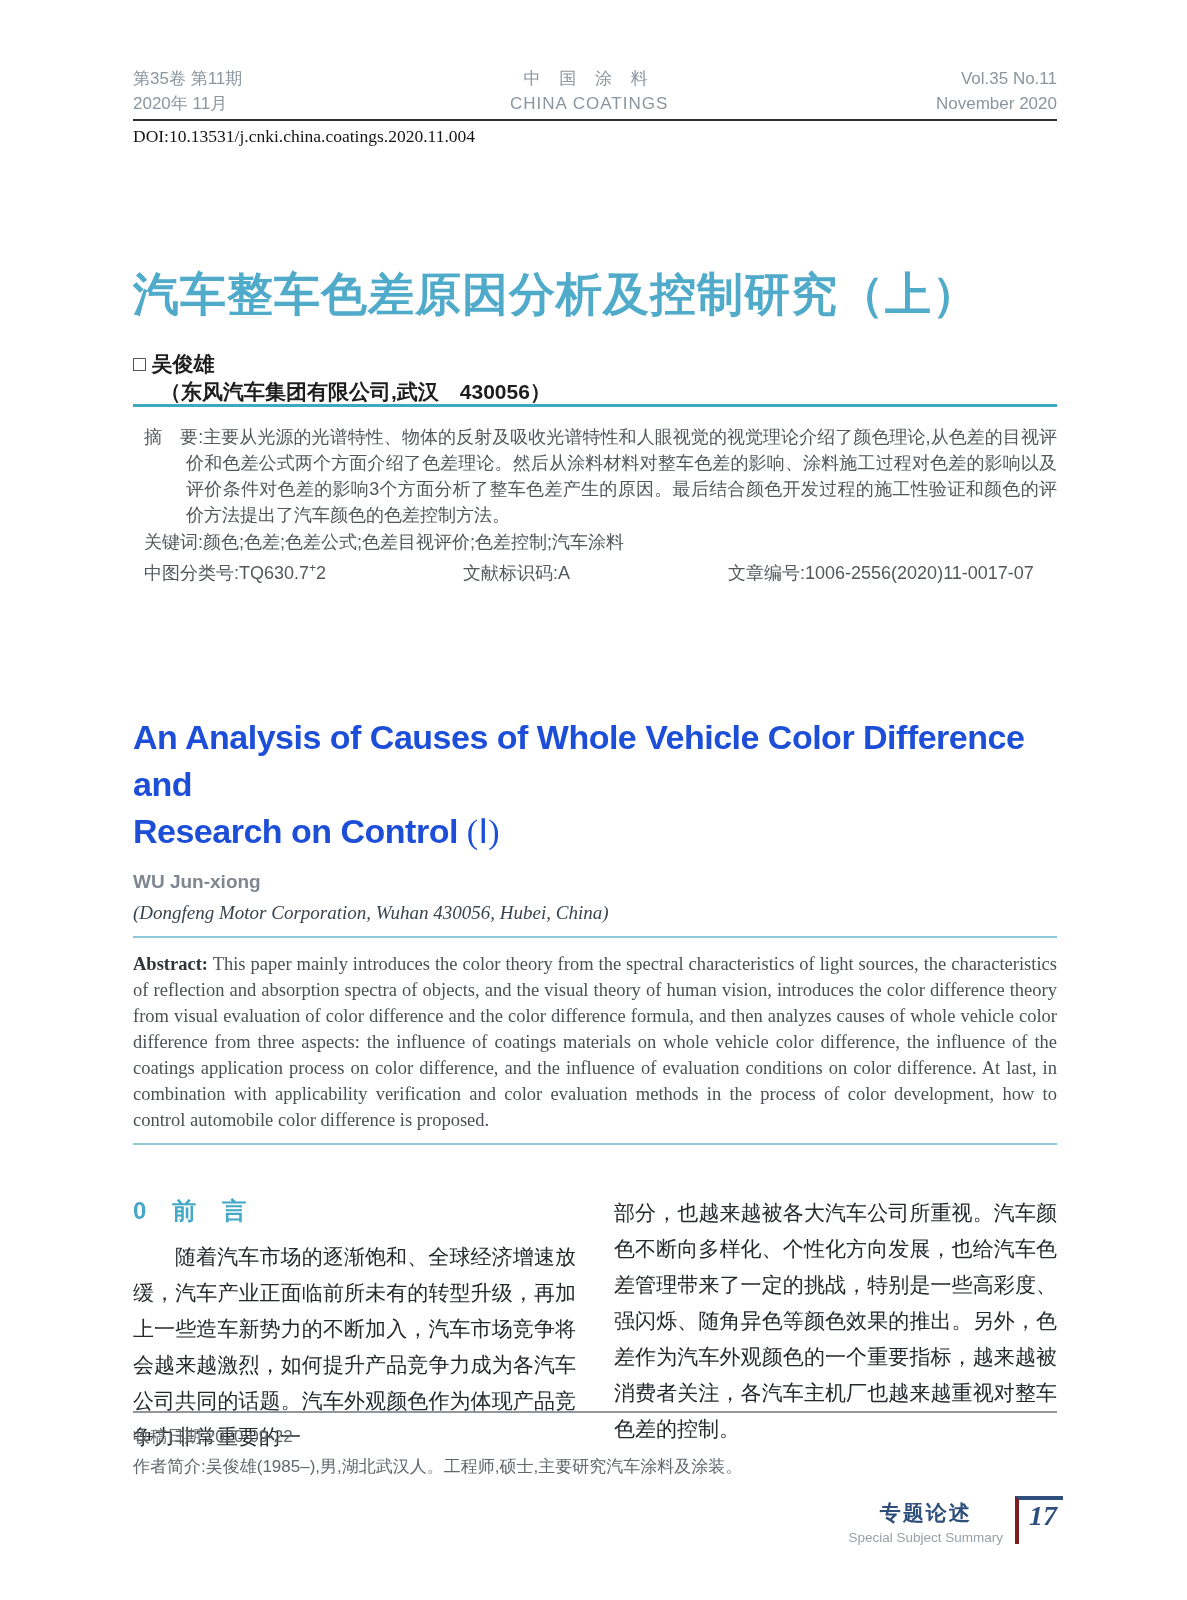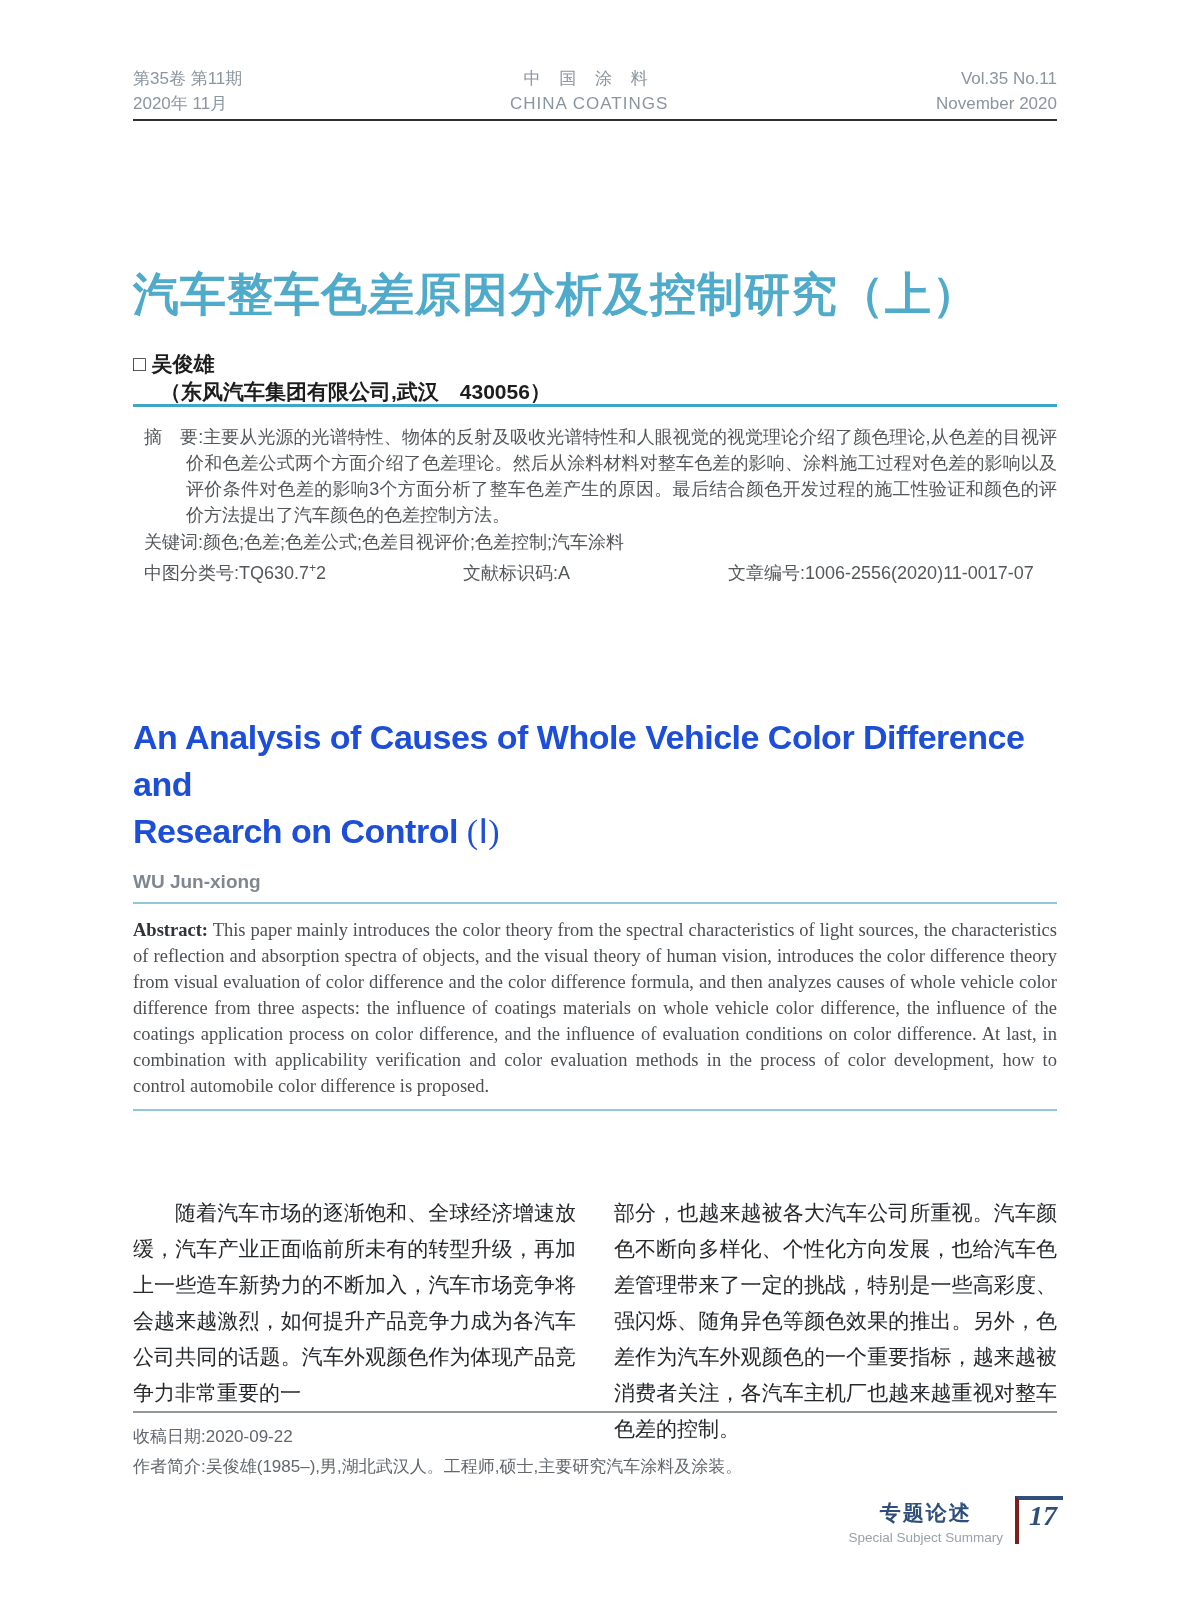--- a/index.html
+++ b/index.html
@@ -88,20 +88,21 @@
       <div class="jh-center">
         <div class="cnname">中 国 涂 料</div>
         <div class="enname">CHINA COATINGS</div>
       </div>
       <div class="jh-right">
         <div>Vol.35  No.11</div>
         <div>November 2020</div>
       </div>
     </div>
     <div class="jh-rule"></div>
+    <div class="doi">DOI:10.13531/j.cnki.china.coatings.2020.11.004</div>
   </div>
 
   <div class="abs cn-title">汽车整车色差原因分析及控制研究（上）</div>
 
   <div class="abs author-block">
     <div>
       <span>□</span>
       <span>吴俊雄</span>
     </div>
     <div class="affil-cn">（东风汽车集团有限公司,武汉　430056）</div>
@@ -118,27 +119,29 @@
   <div class="abs meta-row">
     <span class="m1"><span>中图分类号:</span><span>TQ630.7</span><sup>+</sup><span>2</span></span>
     <span class="m2"><span>文献标识码:</span><span>A</span></span>
     <span class="m3"><span>文章编号:</span><span>1006-2556(2020)11-0017-07</span></span>
   </div>
 
   <div class="abs en-block">
     <h2 class="en-title"><span>An Analysis of Causes of Whole Vehicle Color Difference and</span><br>
       <span>Research on Control </span><span class="suffix">(Ⅰ)</span></h2>
     <div class="en-author">WU Jun-xiong</div>
+    <div class="en-affil">(Dongfeng Motor Corporation, Wuhan 430056, Hubei, China)</div>
     <hr class="teal-thin">
     <p class="en-abstract"><b>Abstract:</b><span> This paper mainly introduces the color theory from the spectral characteristics of light sources, the characteristics of reflection and absorption spectra of objects, and the visual theory of human vision, introduces the color difference theory from visual evaluation of color difference and the color difference formula, and then analyzes causes of whole vehicle color difference from three aspects: the influence of coatings materials on whole vehicle color difference, the influence of the coatings application process on color difference, and the influence of evaluation conditions on color difference. At last, in combination with applicability verification and color evaluation methods in the process of color development, how to control automobile color difference is proposed.</span></p>
     <hr class="teal-thin bottom">
   </div>
 
   <div class="abs section">
     <div class="col">
+      <h3 class="sec-heading"><span class="num">0</span><span class="ttl">前言</span></h3>
       <p class="body-p indent">随着汽车市场的逐渐饱和、全球经济增速放缓，汽车产业正面临前所未有的转型升级，再加上一些造车新势力的不断加入，汽车市场竞争将会越来越激烈，如何提升产品竞争力成为各汽车公司共同的话题。汽车外观颜色作为体现产品竞争力非常重要的一</p>
     </div>
     <div class="col">
       <p class="body-p">部分，也越来越被各大汽车公司所重视。汽车颜色不断向多样化、个性化方向发展，也给汽车色差管理带来了一定的挑战，特别是一些高彩度、强闪烁、随角异色等颜色效果的推出。另外，色差作为汽车外观颜色的一个重要指标，越来越被消费者关注，各汽车主机厂也越来越重视对整车色差的控制。</p>
     </div>
   </div>
 
   <div class="abs footer">
     <div><span>收稿日期:</span><span>2020-09-22</span></div>
     <div><span>作者简介:</span><span>吴俊雄(1985–),男,湖北武汉人。工程师,硕士,主要研究汽车涂料及涂装。</span></div>

